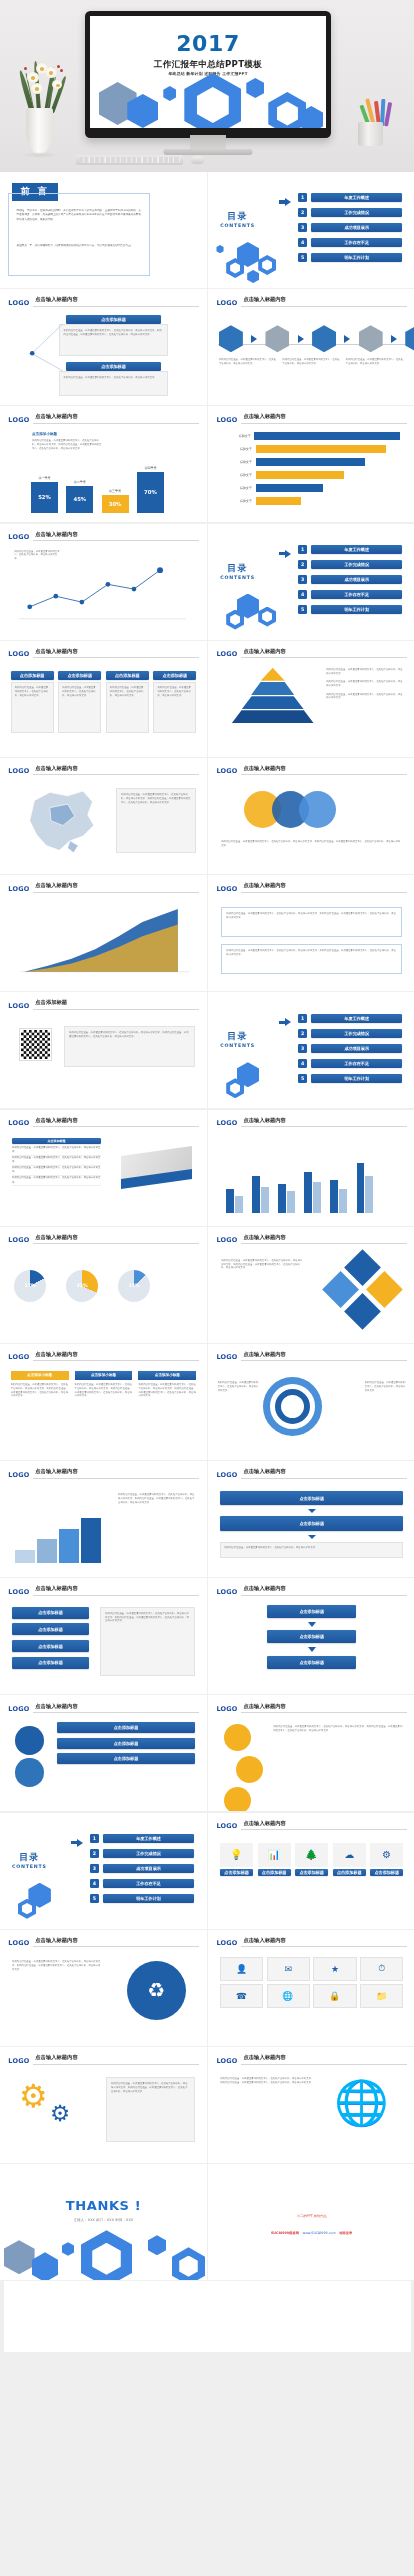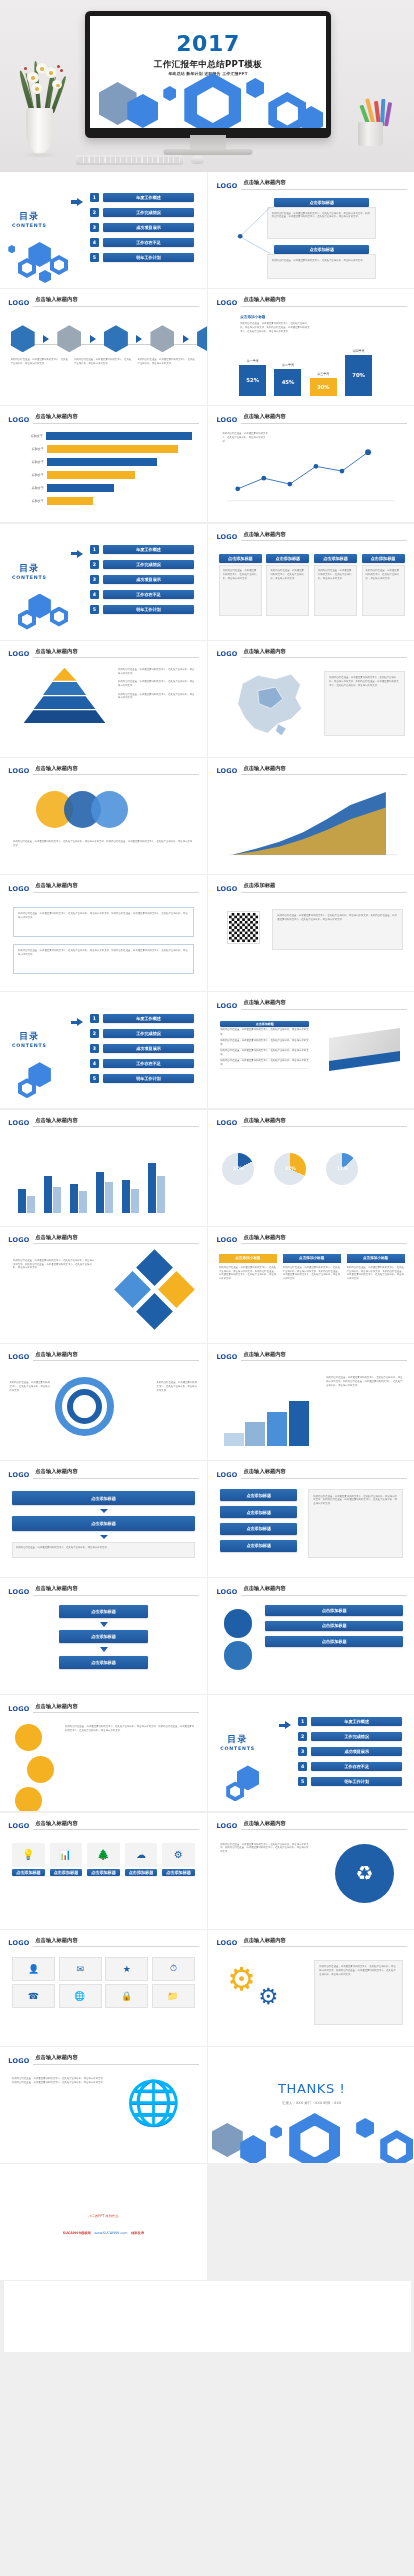--- a/index.html
+++ b/index.html
@@ -87,21 +87,21 @@
   .lbl   { font-size:3px; color:#555; text-align:center; }
   .pct   { font-size:5.3px; color:#fff; font-weight:bold; }
 
   .contents-wrap { position:absolute; left:12px; top:38px; text-align:center; }
   .contents-cn { font-size:9px; font-weight:bold; color:#1f5fa8; letter-spacing:1.2px;}
   .contents-en { font-size:4.7px; font-weight:bold; color:#1f5fa8; letter-spacing:0.8px;}
 
   .ring { border-radius:50%; }
 
   
-  .thx { font-size:13px; font-weight:normal; color:#1f6fd0; letter-spacing:0.6px; text-align:center; }
+  .thx { font-size:13px; font-weight:bold; color:#1f6fd0; letter-spacing:0.6px; text-align:center; }
   .thx-sub { font-size:3.3px; color:#6f6f6f; text-align:center; letter-spacing:0.2px; }
 
   .redline { color:#d6443f; font-size:3.3px; text-align:center; }
 
   
   .banner { width:415px; padding:2.4px 3.6px 3.6px 3.6px; background:#efeff0; }
   .banner-top { height:26px; background:#0fa37f; display:flex; align-items:center; justify-content:center;
                 color:#fff; font-size:12.4px; font-weight:bold; letter-spacing:0.3px; }
   .banner-bot { height:22.5px; background:#8cc63f; display:flex; align-items:center; justify-content:center;
                 color:#fff; font-size:10px; font-weight:bold; letter-spacing:0.3px; }
@@ -170,20 +170,34 @@
       </div>
     </div>
     <div class="stand"></div>
     <div class="base"></div>
     <div class="kbd"></div>
     <div class="mouse"></div>
   </div>
 
   <div class="grid">
 
+    <div class="slide">
+      <div style="position:absolute;left:12px;top:10.7px;width:46px;height:18px;background:#1f5fa8;display:flex;align-items:center;justify-content:center;color:#fff;font-size:9px;font-weight:bold;letter-spacing:2.4px;">前 言</div>
+      <div style="position:absolute;left:8.3px;top:21.3px;right:57px;bottom:12px;border:0.6px solid #b9d0ea;"></div>
+      <div style="position:absolute;left:16.6px;top:37px;right:66px;" class="body-txt">回顾这一年的工作，在取得成绩的同时，我们也找到了工作中的不足和问题，主要反映于xx及xxx的风格、定型还有待进一步探索，尤其是网上的公司产品库充分体现我们xxxxx和我们这个平台能为客户提供良好的商机和快捷方便的信息、服务的功能。</div>
+      <div style="position:absolute;left:16.6px;top:72px;right:66px;" class="body-txt">展望新的一年，我们将继续努力，以更加饱满的热情投入到工作中去，为公司的发展贡献自己的力量。</div>
+      <div class="hexdeco">
+        
+        
+        
+        
+        
+        
+      </div>
+    </div>
 
     <div class="slide">
       <div class="contents-wrap">
         <div class="contents-cn">目录</div>
         <div class="contents-en">CONTENTS</div>
       </div>
       <div style="position:absolute;left:71px;top:26px;display:flex;align-items:center;">
         <div class="arrow-stem"></div>
           <div class="arrow-r"></div>
       </div>

